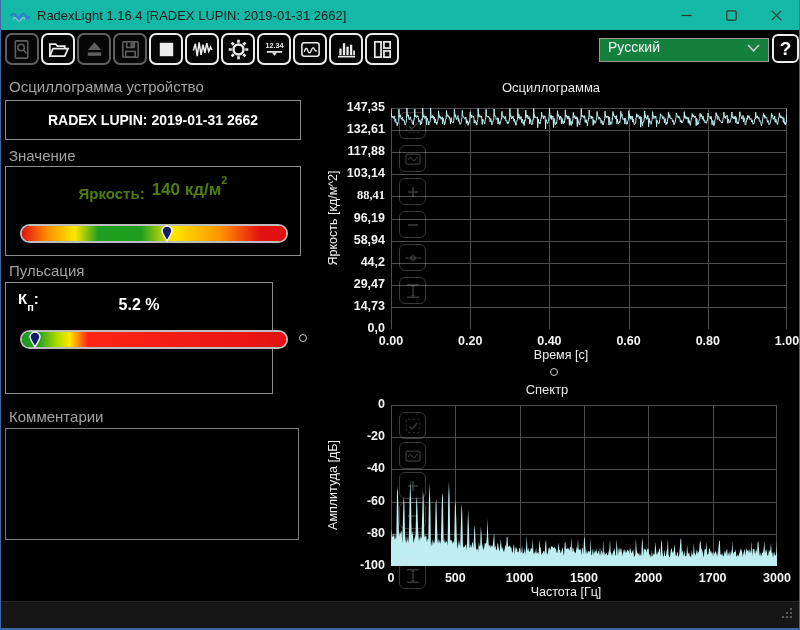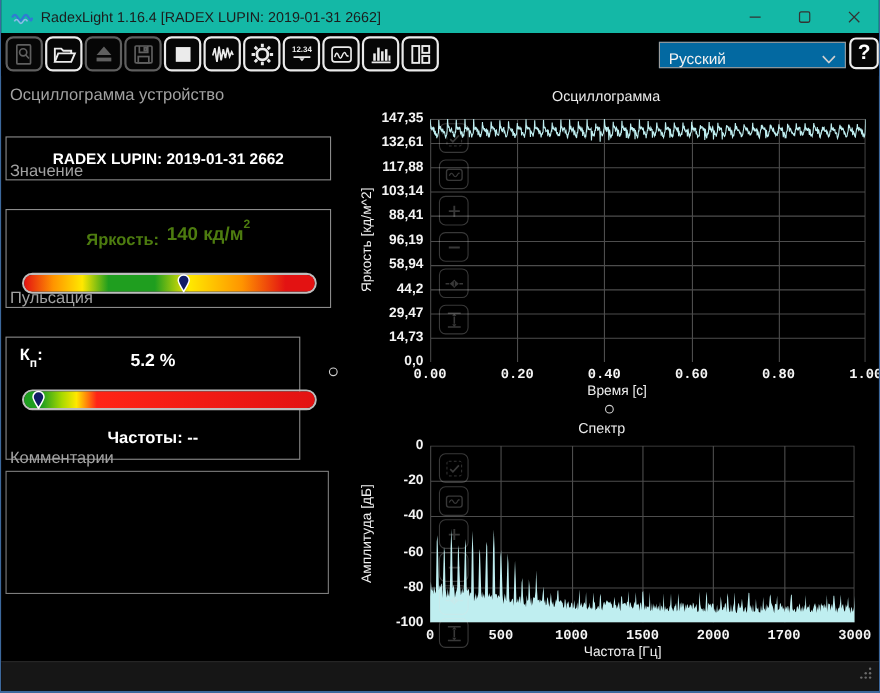--- a/index.html
+++ b/index.html
@@ -16,29 +16,29 @@
   .app-icon { width:20px; height:16px; margin-right:7px; flex:none; }
   .win-controls { position:absolute; right:0; top:0; height:30px; display:flex; }
   .win-btn { width:45px; height:30px; display:flex; align-items:center; justify-content:center; color:#333; }
   
   .toolbar { position:absolute; top:30px; left:0; width:100%; height:39px; background:#000; }
   #toolbar-buttons { position:absolute; left:4px; top:3px; display:flex; gap:2px; }
   .tb-btn { width:34px; height:32px; border:2px solid #ebebeb; border-radius:7px; background:#060606;
     display:flex; align-items:center; justify-content:center; color:#ebebeb; }
   .tb-btn.disabled { border-color:#5f5f5f; color:#5f5f5f; }
   .tb-btn svg { width:23px; height:23px; }
-  .lang-select { position:absolute; left:598px; top:8px; width:170px; height:24px; background:#0369a1;
-    border:1px solid #9b9b9b; color:#f2f2f2; font-size:14px; display:flex; align-items:flex-end;
+  .lang-select { position:absolute; left:598px; top:8px; width:170px; height:24px; background:#15803d;
+    border:1px solid #9b9b9b; color:#f2f2f2; font-size:14px; display:flex; align-items:flex-start;
     justify-content:space-between; padding:0 8px; }
   .help-btn { position:absolute; left:771px; top:4px; width:27px; height:29px; border:2px solid #ededed;
     border-radius:6px; color:#fff; font-size:19px; font-weight:bold; display:flex; align-items:center;
     justify-content:center; background:#060606; }
   
   .section-header { position:absolute; left:8px; color:#a2a2a2; font-size:15px; }
-  .panel-box { position:absolute; border:1px solid #8b8b8b; background:#000;margin-top:24px; }
+  .panel-box { position:absolute; border:1px solid #8b8b8b; background:#000; }
   .device-text { width:100%; text-align:center; color:#fff; font-weight:bold; font-size:14px; position:absolute; top:11px; }
   .value-line { position:absolute; top:16px; width:100%; text-align:center; color:#4d7c0f; white-space:nowrap; }
   .value-line .lbl { font-size:15px; font-weight:bold; vertical-align:baseline; }
   .value-line .val { font-size:17px; font-weight:bold; position:relative; top:-4px; margin-left:7px; }
   .value-line .unit { font-size:17px; font-weight:bold; position:relative; top:-4px; }
   .value-line sup { font-size:11px; font-weight:bold; position:relative; top:-9px; }
   .grad-bar { position:absolute; height:19px; border:2px solid #bdbdbd; border-radius:10px; overflow:visible; }
   .grad-fill { position:absolute; inset:0; border-radius:7px; }
   .grad-marker { position:absolute; top:-1px; width:12px; height:17px; margin-left:-6px; }
   .kp-line { position:absolute; left:12px; top:7px; color:#fff; font-weight:bold; font-size:15px; }
@@ -46,21 +46,21 @@
   .big-val { position:absolute; width:100%; top:13px; text-align:center; color:#fff; font-weight:bold; font-size:16px; }
   .freq-line { position:absolute; width:100%; top:83px; text-align:center; color:#fff; font-weight:bold; font-size:15px; }
   .comments-area { position:absolute; left:4px; top:428px; width:294px; height:112px; background:#000;
     border:1px solid #7d7d7d; color:#ddd; resize:none; font-family:"Liberation Sans",sans-serif; font-size:13px; padding:4px; }
   .ring { position:absolute; width:8px; height:8px; border:1px solid #d0d0d0; border-radius:50%; background:#000; }
   
   .chart { position:absolute; }
   .chart-title { position:absolute; text-align:center; color:#eaeaea; font-size:13px; }
   .tick { position:absolute; color:#f4f4f4; font-size:12.5px; font-weight:600; }
   .ytick { text-align:right; }
-  .xtick { text-align:center;font-family:Liberation Mono, monospace; }
+  .xtick { text-align:center; }
   .axis-label { position:absolute; color:#f0f0f0; font-size:12.5px; text-align:center; }
   .ylabel-rot { transform:rotate(-90deg); width:200px; }
   .plot-svg { position:absolute; }
   .ghost-btn { position:absolute; width:27px; height:27px; border:1px solid #e0e0e0; border-radius:6px;
     color:#e0e0e0; opacity:0.25; display:flex; align-items:center; justify-content:center; }
   .ghost-btn svg { width:20px; height:20px; }
   
   .statusbar { position:absolute; left:0; top:601px; width:100%; height:27px; background:#161616; border-top:1px solid #282828; }
   .grip { position:absolute; right:6px; bottom:5px; }
 </style>
@@ -206,42 +206,41 @@
     <div class="kp-line"><span>К</span><sub>п</sub><span>:</span></div>
     <div class="big-val">5.2 %</div>
     <div class="grad-bar" id="pulse-grad-bar" style="left:14px; top:47px; width:268px">
       <div class="grad-fill" id="pulse-grad-fill" style="background: linear-gradient(90deg, rgb(31, 158, 31) 0%, rgb(31, 158, 31) 6%, rgb(169, 217, 0) 13%, rgb(255, 232, 0) 18%, rgb(255, 36, 22) 25%, rgb(227, 18, 18) 100%);"></div>
       <span class="grad-marker" id="pulse-marker" style="left: 5%;">
         <svg width="12" height="17" viewBox="0 0 12 17">
             <path d="M6 16 C2.8 10.8 1 8 1 5.8 A5 4.8 0 0 1 11 5.8 C11 8 9.2 10.8 6 16 Z" fill="#101c66" stroke="#ffffff" stroke-width="1.4"></path>
           </svg>
       </span>
     </div>
-    <div class="freq-line"><span>Частоты:</span>&nbsp;<span>--</span></div>
   </div>
 
   <div class="section-header" style="top:408px">Комментарии</div>
   <textarea class="comments-area" value="" style=""></textarea>
 
   <div class="ring" style="left:298px; top:334px"></div>
   <div class="ring" style="left:549px; top:368px"></div>
 
   <div class="chart" id="chart1" style="left:310px; top:72px; width:490px; height:292px">
     <div class="chart-title" style="left:165px; top:8px; width:150px">Осциллограмма</div>
     <div class="axis-label ylabel-rot" style="left:-78px; top:139px">Яркость [кд/м^2]</div>
     <div class="axis-label" style="left:190px; top:276px; width:120px">Время [с]</div>
   <svg width="396" height="221" viewBox="0 0 396 221" class="plot-svg" style="left: 80px; top: 36px;">
         <path d="M0 0.5 H396 M0 22.5 H396 M0 44.5 H396 M0 66.5 H396 M0 88.5 H396 M0 111.5 H396 M0 133.5 H396 M0 155.5 H396 M0 177.5 H396 M0 199.5 H396 M0 221.5 H396 M0.5 0 V221 M79.5 0 V221 M158.5 0 V221 M238.5 0 V221 M317.5 0 V221 M395.5 0 V221 " stroke="#4d4d4d" fill="none"></path>
         <polyline points="0.0,0.5 0.4,4.7 0.7,9.2 1.1,8.0 1.4,9.5 1.8,8.7 2.2,8.3 2.5,9.9 2.9,10.7 3.2,7.9 3.6,8.3 4.0,13.5 4.3,13.2 4.7,10.9 5.0,14.8 5.4,14.5 5.8,14.1 6.1,17.7 6.5,15.2 6.8,16.2 7.2,13.7 7.6,12.7 7.9,1.1 8.3,6.6 8.6,9.2 9.0,6.7 9.4,8.7 9.7,8.0 10.1,10.4 10.4,10.0 10.8,11.5 11.2,11.1 11.5,9.0 11.9,12.6 12.3,11.7 12.6,12.1 13.0,11.9 13.3,13.0 13.7,15.4 14.1,17.1 14.4,16.4 14.8,15.2 15.1,14.4 15.5,10.3 15.9,0.1 16.2,5.1 16.6,6.2 16.9,8.3 17.3,6.9 17.7,10.7 18.0,11.2 18.4,11.7 18.7,10.2 19.1,9.5 19.5,8.8 19.8,11.2 20.2,12.3 20.5,12.3 20.9,12.1 21.3,15.6 21.6,15.4 22.0,14.7 22.3,17.0 22.7,12.4 23.1,12.5 23.4,9.3 23.8,1.0 24.1,7.2 24.5,8.6 24.9,7.2 25.2,9.4 25.6,9.4 25.9,8.4 26.3,9.1 26.7,7.7 27.0,7.9 27.4,9.5 27.7,13.3 28.1,14.2 28.5,12.1 28.8,11.8 29.2,12.8 29.5,17.1 29.9,16.0 30.3,14.2 30.6,15.8 31.0,10.8 31.3,12.1 31.7,0.1 32.1,7.8 32.4,9.2 32.8,7.5 33.2,9.3 33.5,10.4 33.9,9.2 34.2,8.3 34.6,10.3 35.0,8.2 35.3,9.6 35.7,16.7 36.0,12.2 36.4,10.5 36.8,12.4 37.1,13.0 37.5,13.9 37.8,17.0 38.2,15.1 38.6,14.3 38.9,13.9 39.3,12.6 39.6,0.1 40.0,7.8 40.4,8.5 40.7,9.9 41.1,9.7 41.4,7.4 41.8,9.4 42.2,7.9 42.5,11.0 42.9,10.7 43.2,9.0 43.6,14.9 44.0,12.3 44.3,10.8 44.7,13.4 45.0,15.1 45.4,14.0 45.8,16.6 46.1,15.5 46.5,13.8 46.8,12.4 47.2,10.4 47.6,2.9 47.9,7.8 48.3,7.2 48.6,9.2 49.0,10.0 49.4,8.5 49.7,10.4 50.1,11.3 50.4,10.4 50.8,11.1 51.2,8.9 51.5,15.7 51.9,12.6 52.2,9.9 52.6,11.8 53.0,14.7 53.3,16.9 53.7,14.5 54.0,15.3 54.4,12.9 54.8,11.0 55.1,11.0 55.5,2.4 55.9,6.0 56.2,8.3 56.6,7.9 56.9,6.8 57.3,9.3 57.7,8.3 58.0,8.5 58.4,8.7 58.7,11.1 59.1,10.9 59.5,16.1 59.8,11.3 60.2,9.6 60.5,11.8 60.9,14.0 61.3,14.3 61.6,14.5 62.0,15.0 62.3,14.8 62.7,12.7 63.1,9.3 63.4,1.3 63.8,5.4 64.1,8.6 64.5,6.8 64.9,10.1 65.2,9.8 65.6,11.6 65.9,11.4 66.3,9.1 66.7,8.5 67.0,7.5 67.4,13.4 67.7,10.5 68.1,12.4 68.5,14.5 68.8,16.3 69.2,16.4 69.5,16.1 69.9,15.1 70.3,13.3 70.6,11.3 71.0,9.6 71.3,2.3 71.7,7.2 72.1,8.0 72.4,8.3 72.8,9.0 73.1,10.0 73.5,10.5 73.9,11.2 74.2,9.6 74.6,10.3 74.9,9.1 75.3,15.5 75.7,11.5 76.0,13.5 76.4,14.5 76.7,12.9 77.1,17.3 77.5,14.5 77.8,15.7 78.2,14.1 78.6,14.0 78.9,9.4 79.3,3.8 79.6,8.4 80.0,7.7 80.4,9.7 80.7,6.9 81.1,8.4 81.4,9.1 81.8,8.7 82.2,9.4 82.5,8.2 82.9,9.1 83.2,15.2 83.6,12.6 84.0,12.5 84.3,12.5 84.7,13.9 85.0,15.4 85.4,14.0 85.8,17.2 86.1,14.5 86.5,13.0 86.8,11.5 87.2,0.4 87.6,8.6 87.9,6.1 88.3,9.1 88.6,8.7 89.0,7.9 89.4,8.0 89.7,9.1 90.1,9.4 90.4,8.1 90.8,10.0 91.2,16.5 91.5,11.0 91.9,11.4 92.2,13.0 92.6,12.8 93.0,13.7 93.3,14.9 93.7,16.1 94.0,13.6 94.4,11.7 94.8,9.2 95.1,1.4 95.5,8.3 95.8,8.2 96.2,8.8 96.6,8.6 96.9,8.0 97.3,9.3 97.6,8.4 98.0,8.9 98.4,10.7 98.7,10.1 99.1,13.9 99.5,11.9 99.8,10.6 100.2,12.3 100.5,13.8 100.9,16.9 101.3,14.5 101.6,13.8 102.0,13.9 102.3,12.4 102.7,12.2 103.1,1.0 103.4,7.1 103.8,8.1 104.1,7.7 104.5,7.9 104.9,9.3 105.2,11.5 105.6,11.1 105.9,11.2 106.3,10.8 106.7,9.7 107.0,15.9 107.4,10.0 107.7,13.5 108.1,14.1 108.5,13.9 108.8,16.6 109.2,14.5 109.5,14.8 109.9,12.4 110.3,10.8 110.6,11.1 111.0,3.4 111.3,8.9 111.7,8.8 112.1,9.1 112.4,7.9 112.8,9.3 113.1,9.8 113.5,9.5 113.9,11.1 114.2,8.2 114.6,8.5 114.9,13.0 115.3,12.3 115.7,12.4 116.0,14.3 116.4,15.8 116.7,13.8 117.1,15.6 117.5,14.0 117.8,14.6 118.2,11.7 118.5,12.3 118.9,0.6 119.3,8.5 119.6,6.8 120.0,8.2 120.3,10.2 120.7,11.0 121.1,8.7 121.4,10.1 121.8,8.2 122.2,8.2 122.5,9.3 122.9,13.3 123.2,11.9 123.6,11.1 124.0,14.5 124.3,13.7 124.7,16.7 125.0,17.3 125.4,14.7 125.8,13.6 126.1,12.0 126.5,11.6 126.8,0.7 127.2,7.2 127.6,9.7 127.9,6.4 128.3,8.5 128.6,10.2 129.0,11.5 129.4,10.5 129.7,8.8 130.1,8.3 130.4,10.2 130.8,14.9 131.2,11.7 131.5,11.2 131.9,13.3 132.2,16.0 132.6,14.3 133.0,17.5 133.3,16.7 133.7,12.0 134.0,13.3 134.4,10.5 134.8,2.2 135.1,8.2 135.5,7.2 135.8,9.5 136.2,6.9 136.6,8.1 136.9,10.4 137.3,11.0 137.6,9.5 138.0,8.3 138.4,9.5 138.7,15.7 139.1,10.5 139.4,13.6 139.8,12.0 140.2,15.3 140.5,16.0 140.9,16.8 141.2,15.2 141.6,15.7 142.0,11.5 142.3,12.1 142.7,0.4 143.1,7.5 143.4,6.7 143.8,10.0 144.1,8.5 144.5,9.2 144.9,9.8 145.2,9.8 145.6,9.7 145.9,9.5 146.3,8.9 146.7,19.7 147.0,12.4 147.4,11.1 147.7,14.6 148.1,15.3 148.5,14.8 148.8,14.2 149.2,16.1 149.5,13.4 149.9,10.5 150.3,10.5 150.6,4.3 151.0,8.1 151.3,8.1 151.7,8.4 152.1,7.8 152.4,10.9 152.8,8.9 153.1,9.4 153.5,7.8 153.9,8.0 154.2,9.3 154.6,20.8 154.9,12.2 155.3,11.8 155.7,13.5 156.0,14.1 156.4,15.5 156.7,15.4 157.1,13.8 157.5,13.2 157.8,10.2 158.2,8.5 158.5,0.3 158.9,6.3 159.3,6.7 159.6,9.6 160.0,10.5 160.3,7.5 160.7,11.6 161.1,9.8 161.4,8.1 161.8,8.6 162.1,8.2 162.5,19.5 162.9,10.7 163.2,10.3 163.6,12.9 163.9,15.8 164.3,17.1 164.7,16.4 165.0,14.3 165.4,15.6 165.8,13.5 166.1,11.3 166.5,2.7 166.8,7.6 167.2,6.1 167.6,8.6 167.9,7.7 168.3,8.5 168.6,11.7 169.0,9.1 169.4,8.1 169.7,10.3 170.1,8.9 170.4,15.8 170.8,11.0 171.2,10.6 171.5,13.0 171.9,15.6 172.2,15.9 172.6,15.7 173.0,13.2 173.3,15.0 173.7,11.6 174.0,11.9 174.4,1.8 174.8,8.3 175.1,7.5 175.5,7.0 175.8,9.3 176.2,9.1 176.6,11.1 176.9,7.9 177.3,10.8 177.6,8.6 178.0,8.4 178.4,17.4 178.7,10.1 179.1,10.4 179.4,12.5 179.8,16.9 180.2,17.5 180.5,17.4 180.9,13.5 181.2,15.7 181.6,13.8 182.0,10.1 182.3,4.4 182.7,7.5 183.0,9.9 183.4,8.6 183.8,7.6 184.1,10.1 184.5,11.0 184.8,8.8 185.2,9.0 185.6,11.0 185.9,8.8 186.3,18.5 186.6,10.3 187.0,12.3 187.4,13.2 187.7,15.3 188.1,15.4 188.5,17.0 188.8,16.5 189.2,12.9 189.5,11.0 189.9,11.0 190.3,0.7 190.6,8.3 191.0,7.5 191.3,8.9 191.7,8.3 192.1,7.6 192.4,8.3 192.8,9.0 193.1,10.2 193.5,7.7 193.9,9.2 194.2,14.4 194.6,12.0 194.9,12.7 195.3,11.7 195.7,14.9 196.0,13.9 196.4,17.7 196.7,14.5 197.1,13.3 197.5,10.0 197.8,11.1 198.2,2.1 198.5,6.3 198.9,8.7 199.3,8.3 199.6,9.3 200.0,10.6 200.3,10.6 200.7,8.0 201.1,9.0 201.4,10.0 201.8,9.2 202.1,17.3 202.5,11.9 202.9,11.8 203.2,12.1 203.6,14.3 203.9,15.6 204.3,14.3 204.7,14.7 205.0,12.3 205.4,12.1 205.7,9.6 206.1,3.5 206.5,7.4 206.8,7.4 207.2,8.7 207.5,10.2 207.9,11.4 208.3,9.0 208.6,10.2 209.0,10.2 209.4,11.2 209.7,10.7 210.1,15.3 210.4,12.5 210.8,12.3 211.2,12.9 211.5,16.4 211.9,15.0 212.2,16.9 212.6,15.9 213.0,13.1 213.3,12.5 213.7,10.7 214.0,3.2 214.4,6.8 214.8,9.6 215.1,9.5 215.5,9.5 215.8,8.0 216.2,8.4 216.6,8.0 216.9,9.7 217.3,10.5 217.6,8.6 218.0,17.2 218.4,9.0 218.7,12.5 219.1,14.2 219.4,16.3 219.8,14.2 220.2,15.5 220.5,16.3 220.9,15.4 221.2,10.4 221.6,11.6 222.0,3.5 222.3,7.6 222.7,6.1 223.0,8.2 223.4,8.3 223.8,9.4 224.1,8.2 224.5,8.3 224.8,11.1 225.2,10.3 225.6,7.7 225.9,15.8 226.3,11.0 226.6,12.8 227.0,14.2 227.4,15.7 227.7,15.2 228.1,14.4 228.4,13.5 228.8,14.6 229.2,11.4 229.5,10.1 229.9,3.3 230.2,7.7 230.6,8.3 231.0,6.4 231.3,10.0 231.7,9.8 232.1,11.6 232.4,11.1 232.8,11.3 233.1,10.7 233.5,10.2 233.9,16.0 234.2,11.2 234.6,10.3 234.9,12.9 235.3,15.3 235.7,16.4 236.0,14.8 236.4,15.8 236.7,13.2 237.1,12.6 237.5,11.5 237.8,2.8 238.2,9.5 238.5,6.2 238.9,10.1 239.3,8.0 239.6,9.2 240.0,11.5 240.3,9.3 240.7,8.0 241.1,10.5 241.4,8.3 241.8,14.1 242.1,11.1 242.5,14.1 242.9,14.2 243.2,16.8 243.6,16.3 243.9,15.9 244.3,15.3 244.7,15.4 245.0,9.9 245.4,8.9 245.7,5.8 246.1,9.2 246.5,7.2 246.8,7.2 247.2,7.1 247.5,8.2 247.9,8.3 248.3,10.8 248.6,8.7 249.0,9.2 249.3,8.6 249.7,19.2 250.1,9.2 250.4,10.6 250.8,14.9 251.1,16.5 251.5,17.7 251.9,14.0 252.2,14.3 252.6,12.9 252.9,13.2 253.3,9.4 253.7,2.9 254.0,9.9 254.4,6.6 254.8,9.4 255.1,8.9 255.5,10.1 255.8,11.5 256.2,10.6 256.6,7.9 256.9,7.3 257.3,9.7 257.6,18.7 258.0,12.6 258.4,10.6 258.7,14.5 259.1,13.4 259.4,14.1 259.8,14.7 260.2,16.3 260.5,13.9 260.9,12.5 261.2,11.6 261.6,3.7 262.0,7.6 262.3,7.3 262.7,8.0 263.0,10.7 263.4,8.1 263.8,9.1 264.1,9.3 264.5,9.8 264.8,8.1 265.2,11.3 265.6,18.7 265.9,12.1 266.3,13.4 266.6,13.4 267.0,14.7 267.4,15.6 267.7,16.0 268.1,15.2 268.4,13.9 268.8,11.9 269.2,9.0 269.5,5.8 269.9,7.4 270.2,7.4 270.6,6.9 271.0,7.6 271.3,9.6 271.7,8.7 272.0,11.1 272.4,9.6 272.8,8.7 273.1,10.7 273.5,15.0 273.8,11.2 274.2,10.7 274.6,12.3 274.9,16.7 275.3,15.9 275.7,14.3 276.0,15.7 276.4,13.4 276.7,10.4 277.1,10.5 277.5,3.9 277.8,6.2 278.2,9.7 278.5,6.7 278.9,8.1 279.3,9.7 279.6,10.6 280.0,10.7 280.3,10.0 280.7,10.1 281.1,11.4 281.4,13.4 281.8,11.9 282.1,14.2 282.5,12.8 282.9,16.8 283.2,14.9 283.6,15.5 283.9,15.0 284.3,13.9 284.7,10.9 285.0,9.5 285.4,5.0 285.7,6.5 286.1,7.0 286.5,7.8 286.8,9.1 287.2,10.1 287.5,9.4 287.9,7.9 288.3,10.3 288.6,9.6 289.0,11.0 289.3,14.0 289.7,12.2 290.1,11.8 290.4,12.8 290.8,15.0 291.1,14.0 291.5,14.3 291.9,13.2 292.2,12.9 292.6,11.4 292.9,10.2 293.3,3.7 293.7,9.7 294.0,7.6 294.4,10.3 294.7,10.5 295.1,8.7 295.5,11.1 295.8,10.8 296.2,10.7 296.5,9.7 296.9,9.2 297.3,15.2 297.6,9.8 298.0,13.4 298.4,12.7 298.7,15.8 299.1,16.8 299.4,17.4 299.8,13.9 300.2,12.2 300.5,9.9 300.9,9.8 301.2,5.6 301.6,7.4 302.0,8.9 302.3,6.9 302.7,7.9 303.0,9.1 303.4,9.3 303.8,9.7 304.1,7.9 304.5,9.6 304.8,9.8 305.2,17.6 305.6,10.2 305.9,11.2 306.3,15.0 306.6,16.7 307.0,14.6 307.4,16.1 307.7,14.5 308.1,11.8 308.4,11.7 308.8,10.3 309.2,5.4 309.5,8.8 309.9,6.2 310.2,6.7 310.6,8.8 311.0,9.5 311.3,11.0 311.7,11.3 312.0,8.0 312.4,10.1 312.8,12.8 313.1,13.3 313.5,11.8 313.8,13.6 314.2,15.1 314.6,13.7 314.9,14.0 315.3,15.1 315.6,15.2 316.0,12.2 316.4,12.6 316.7,9.4 317.1,5.1 317.4,8.5 317.8,8.0 318.2,8.6 318.5,9.1 318.9,9.0 319.3,10.9 319.6,9.0 320.0,8.2 320.3,8.8 320.7,12.8 321.1,16.8 321.4,12.6 321.8,12.4 322.1,13.1 322.5,16.1 322.9,17.7 323.2,15.7 323.6,16.4 323.9,12.0 324.3,11.4 324.7,10.7 325.0,4.6 325.4,7.8 325.7,6.7 326.1,6.6 326.5,10.4 326.8,11.6 327.2,8.6 327.5,8.6 327.9,9.4 328.3,10.9 328.6,12.3 329.0,13.1 329.3,12.5 329.7,13.4 330.1,13.6 330.4,14.4 330.8,15.0 331.1,13.9 331.5,14.7 331.9,11.7 332.2,9.7 332.6,8.9 332.9,4.1 333.3,9.1 333.7,9.7 334.0,8.5 334.4,8.6 334.7,10.5 335.1,8.0 335.5,7.9 335.8,8.6 336.2,7.4 336.5,13.4 336.9,15.4 337.3,11.1 337.6,12.1 338.0,12.2 338.3,14.3 338.7,14.9 339.1,14.4 339.4,12.7 339.8,11.9 340.1,9.9 340.5,9.2 340.9,4.0 341.2,7.7 341.6,9.8 342.0,9.0 342.3,10.3 342.7,8.7 343.0,11.0 343.4,9.0 343.8,10.5 344.1,8.1 344.5,12.2 344.8,14.7 345.2,9.4 345.6,10.8 345.9,14.8 346.3,16.0 346.6,14.3 347.0,14.7 347.4,15.7 347.7,13.7 348.1,12.5 348.4,9.3 348.8,3.8 349.2,6.8 349.5,6.7 349.9,7.8 350.2,8.3 350.6,10.6 351.0,10.8 351.3,10.1 351.7,10.5 352.0,7.4 352.4,13.8 352.8,12.2 353.1,9.6 353.5,10.9 353.8,13.3 354.2,16.6 354.6,17.1 354.9,15.6 355.3,13.1 355.6,13.4 356.0,9.9 356.4,11.3 356.7,7.3 357.1,8.4 357.4,9.5 357.8,8.0 358.2,7.7 358.5,10.8 358.9,11.5 359.2,11.5 359.6,10.6 360.0,10.2 360.3,11.6 360.7,14.1 361.0,11.8 361.4,12.7 361.8,15.3 362.1,16.3 362.5,15.2 362.8,15.7 363.2,14.6 363.6,11.1 363.9,11.0 364.3,11.2 364.7,4.2 365.0,7.3 365.4,9.5 365.7,9.9 366.1,9.0 366.5,7.8 366.8,10.5 367.2,10.7 367.5,10.5 367.9,9.3 368.3,12.8 368.6,13.4 369.0,12.9 369.3,12.7 369.7,13.3 370.1,16.8 370.4,17.8 370.8,16.5 371.1,15.6 371.5,13.2 371.9,9.5 372.2,8.0 372.6,5.5 372.9,7.4 373.3,9.1 373.7,6.9 374.0,10.4 374.4,8.9 374.7,8.6 375.1,9.6 375.5,9.0 375.8,9.8 376.2,12.4 376.5,14.3 376.9,12.3 377.3,13.3 377.6,14.4 378.0,16.8 378.3,15.9 378.7,16.2 379.1,15.5 379.4,13.4 379.8,11.8 380.1,10.5 380.5,5.3 380.9,8.2 381.2,6.8 381.6,7.9 381.9,9.4 382.3,11.3 382.7,9.6 383.0,11.1 383.4,10.6 383.7,8.0 384.1,14.3 384.5,14.1 384.8,11.0 385.2,12.8 385.6,13.0 385.9,15.0 386.3,16.3 386.6,16.6 387.0,13.7 387.4,11.2 387.7,9.3 388.1,8.4 388.4,4.8 388.8,9.1 389.2,9.3 389.5,10.1 389.9,7.6 390.2,8.8 390.6,9.9 391.0,9.5 391.3,10.2 391.7,8.8 392.0,11.4 392.4,14.3 392.8,9.8 393.1,11.9 393.5,16.2 393.8,15.3 394.2,14.3 394.6,16.6 394.9,16.0 395.3,14.5 395.6,11.3 396.0,0.4 " fill="none" stroke="#bfeef0" stroke-width="1"></polyline>
       </svg>
       <div class="tick ytick" style="left: 0px; top: 28px; width: 74px;">147,35</div>
       <div class="tick ytick" style="left: 0px; top: 50.1px; width: 74px;">132,61</div>
       <div class="tick ytick" style="left: 0px; top: 72.2px; width: 74px;">117,88</div>
       <div class="tick ytick" style="left: 0px; top: 94.3px; width: 74px;">103,14</div>
-      <div class="tick ytick" style="left: 0px; top: 116.4px; width: 74px;">88,41</div>
+      <div class="tick ytick" style="left: 0px; top: 116.4px; width: 74px; font-family: Liberation Serif, serif;">88,41</div>
       <div class="tick ytick" style="left: 0px; top: 138.5px; width: 74px;">96,19</div>
       <div class="tick ytick" style="left: 0px; top: 160.6px; width: 74px;">58,94</div>
       <div class="tick ytick" style="left: 0px; top: 182.7px; width: 74px;">44,2</div>
       <div class="tick ytick" style="left: 0px; top: 204.8px; width: 74px;">29,47</div>
       <div class="tick ytick" style="left: 0px; top: 226.9px; width: 74px;">14,73</div>
       <div class="tick ytick" style="left: 0px; top: 249px; width: 74px;">0,0</div>
       <div class="tick xtick" style="left: 50px; top: 262px; width: 60px;">0.00</div>
       <div class="tick xtick" style="left: 129.2px; top: 262px; width: 60px;">0.20</div>
       <div class="tick xtick" style="left: 208.4px; top: 262px; width: 60px;">0.40</div>
       <div class="tick xtick" style="left: 287.6px; top: 262px; width: 60px;">0.60</div>

